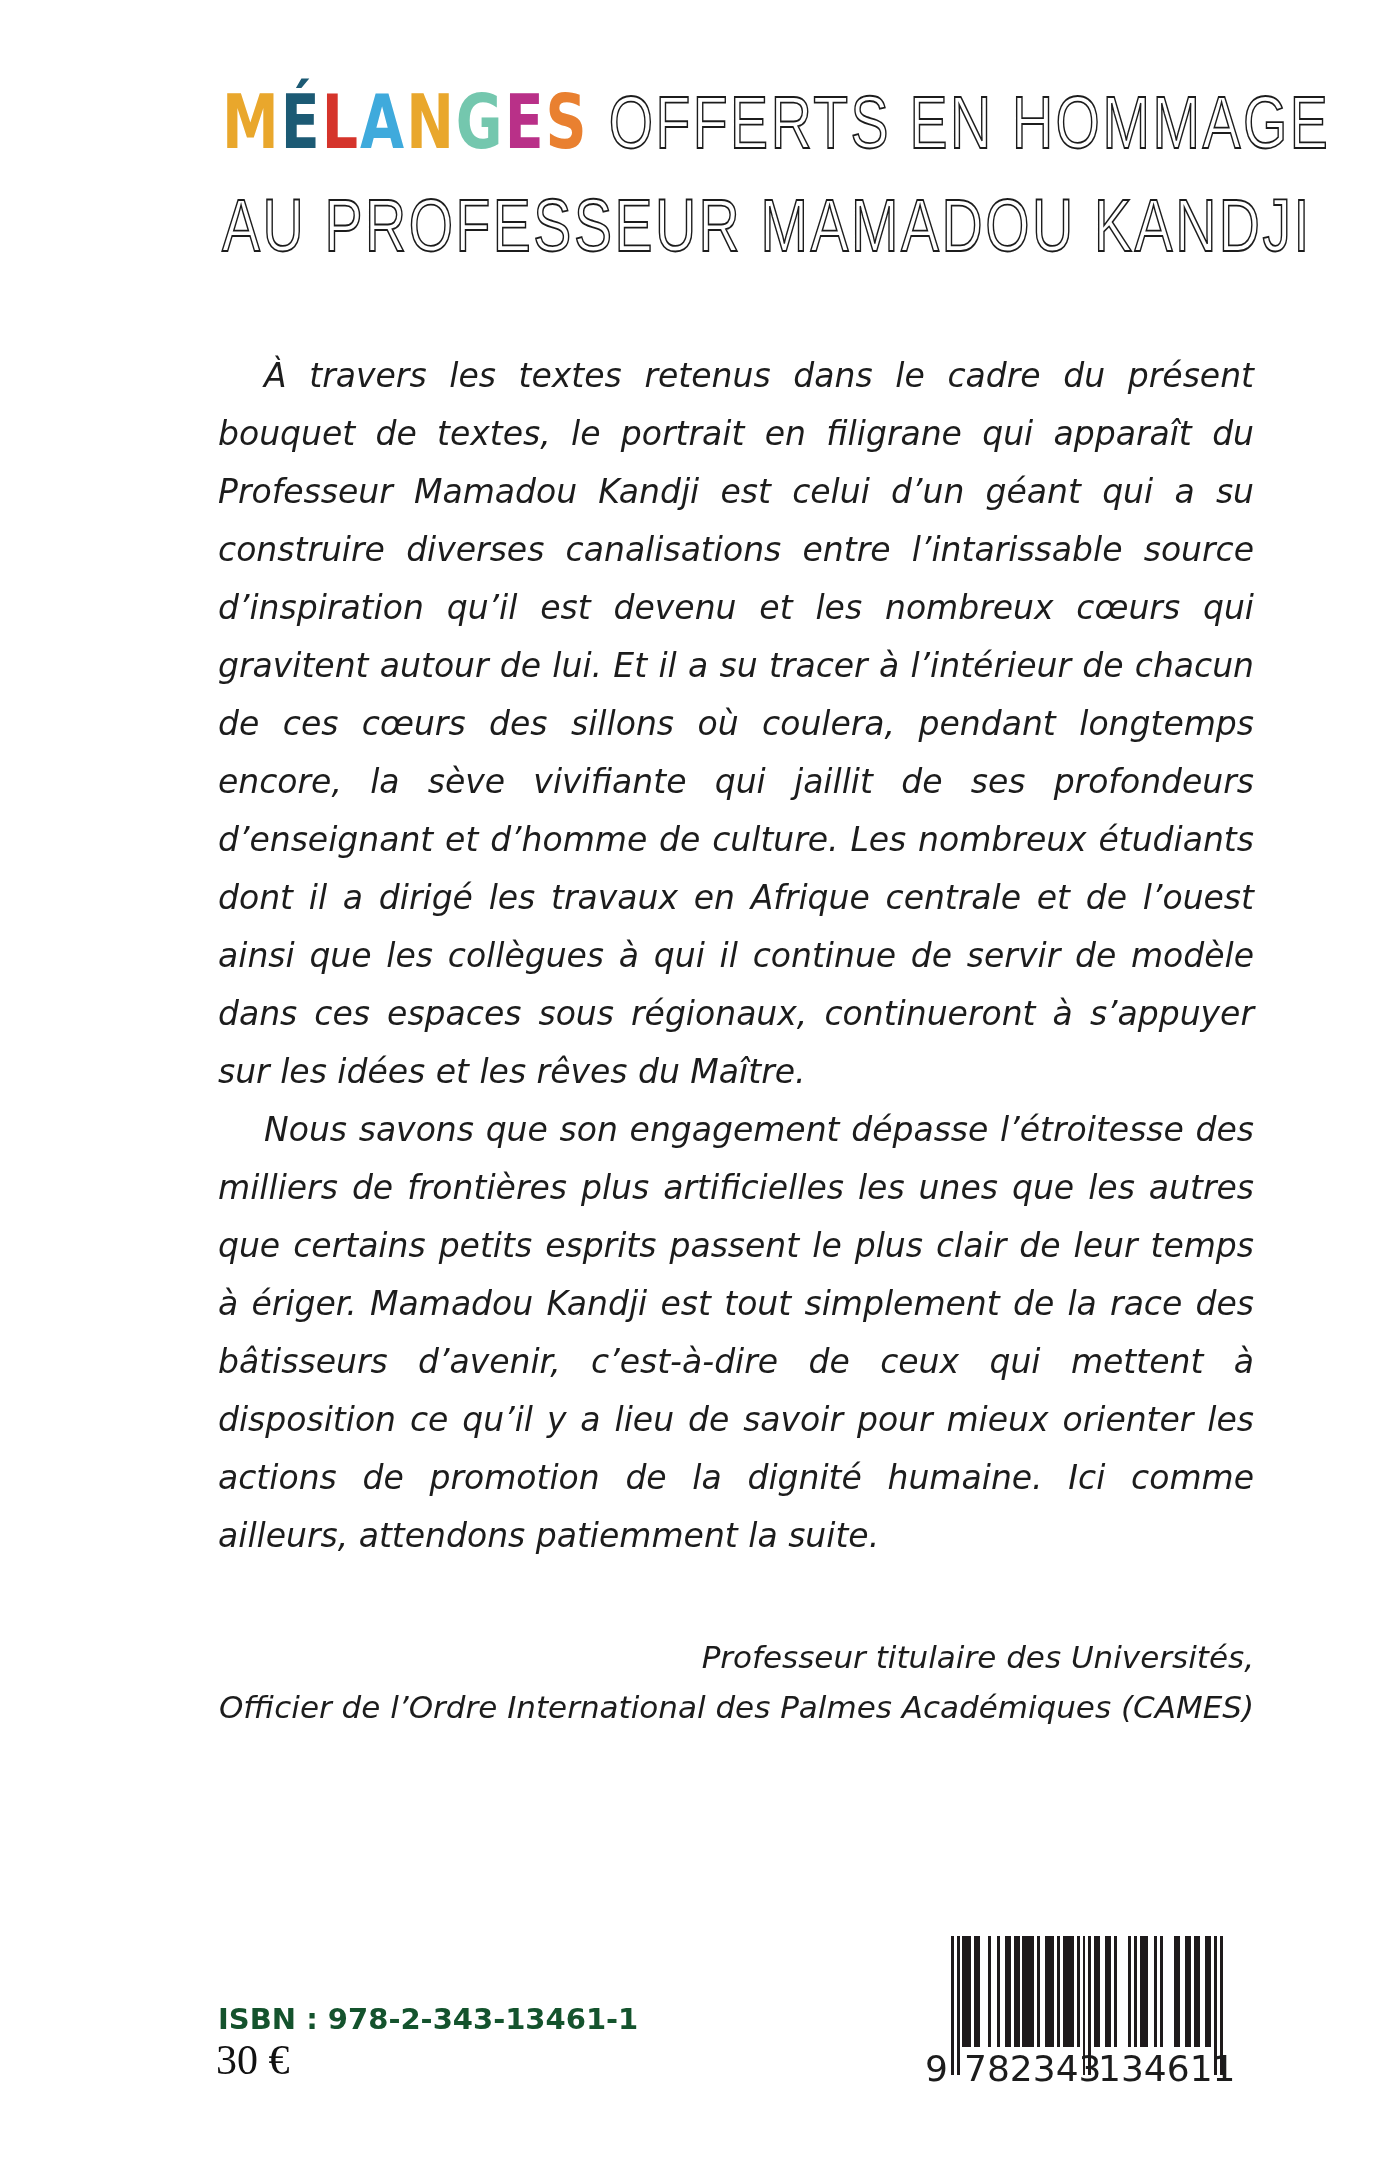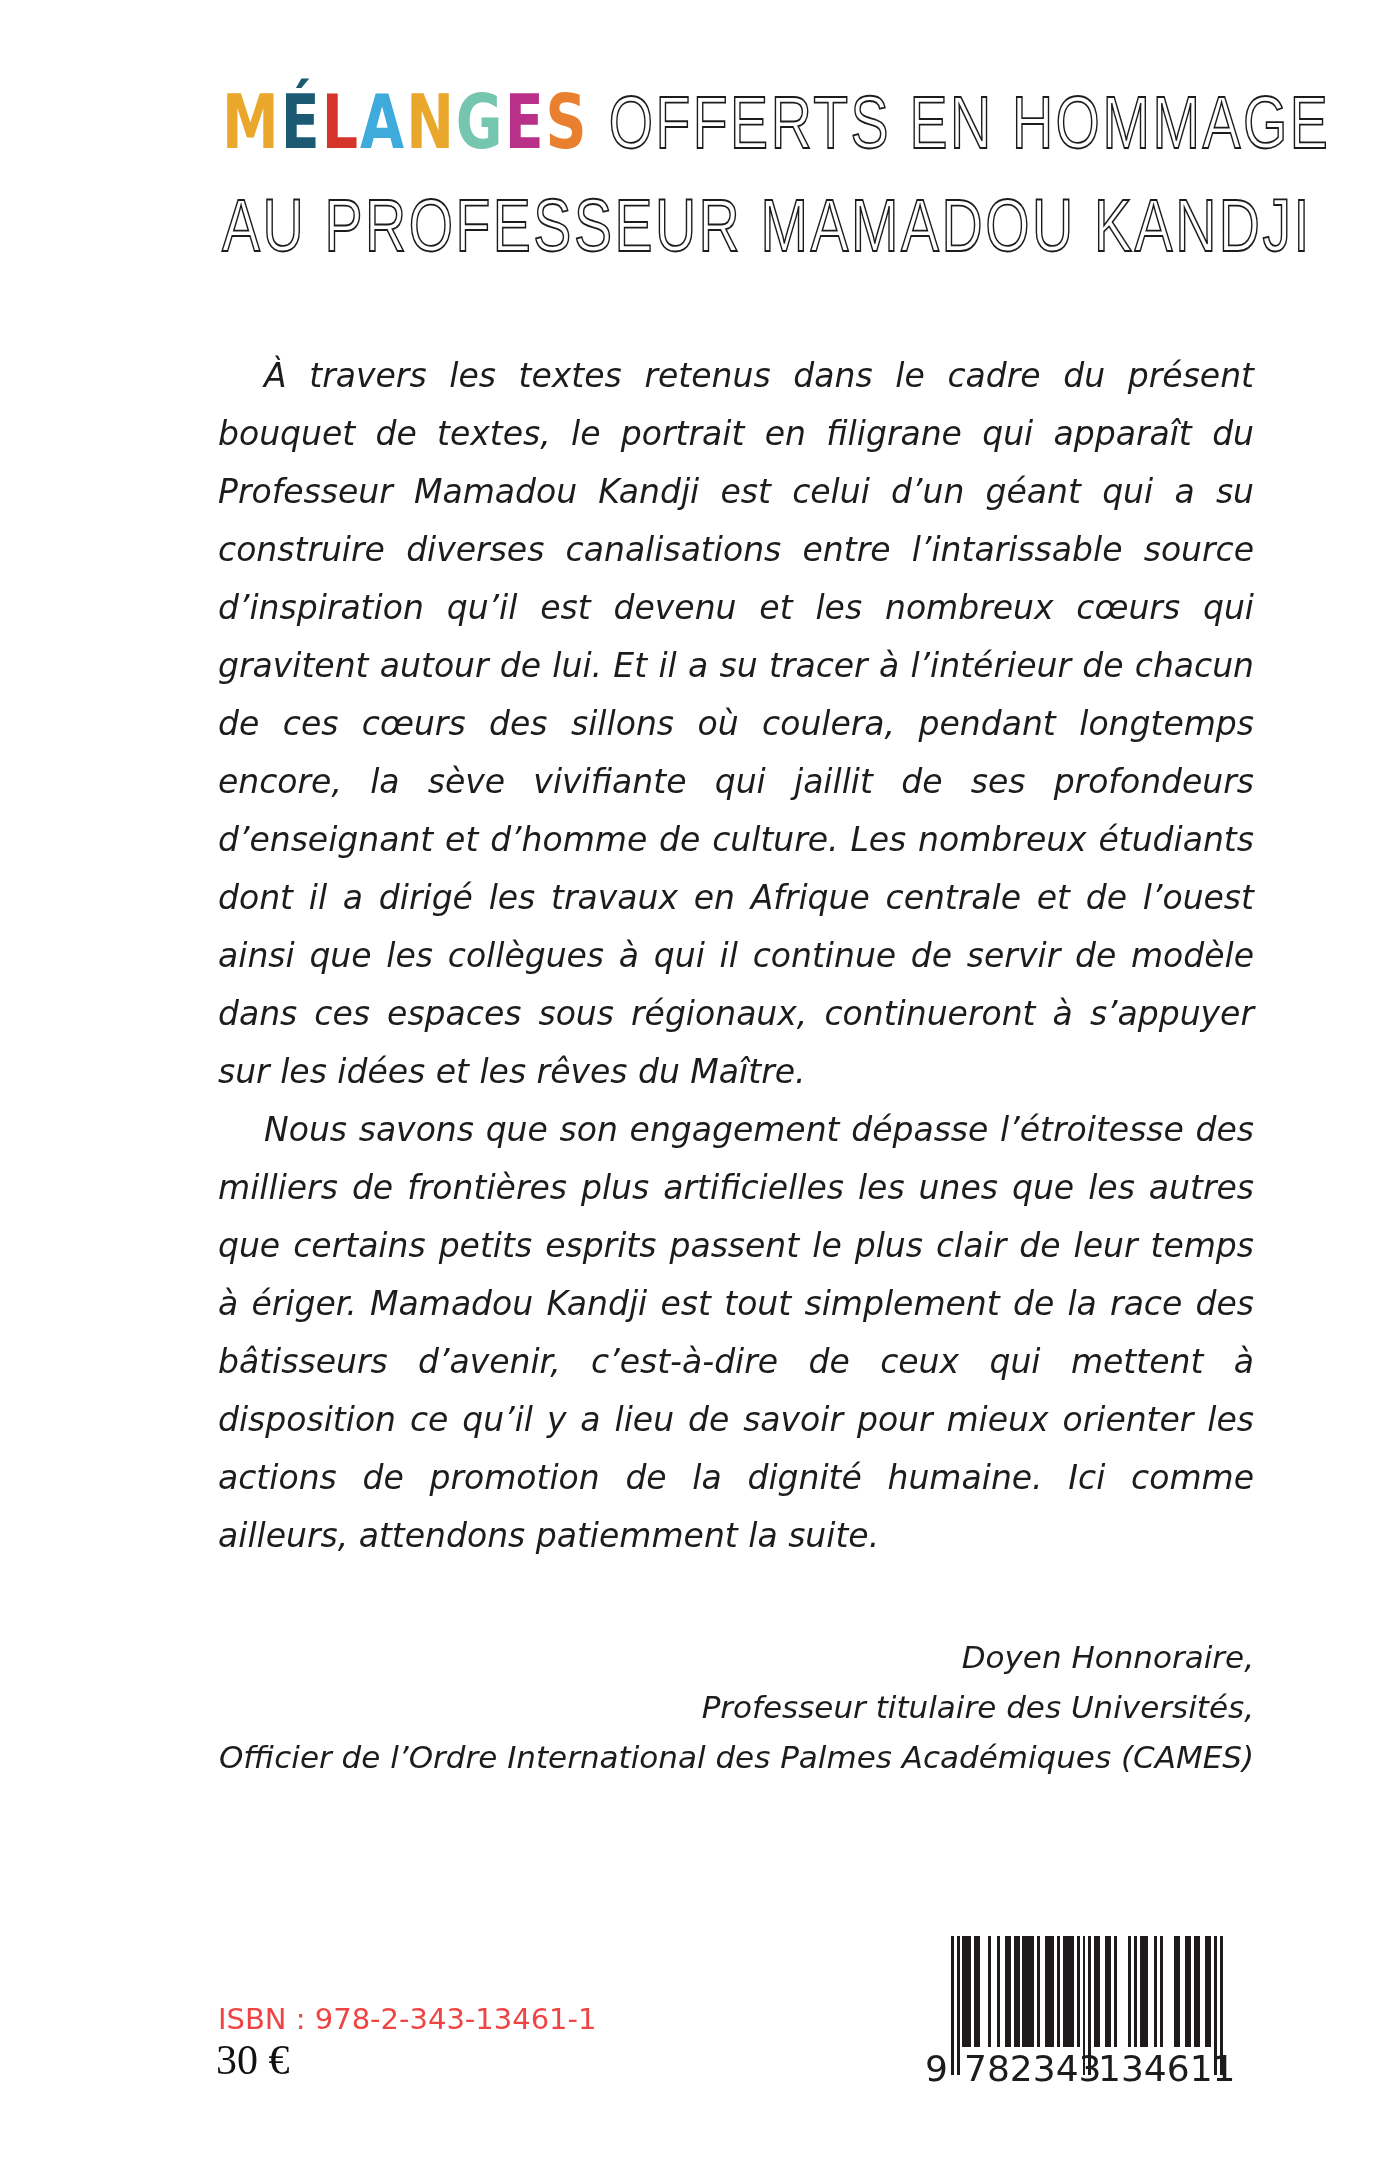--- a/index.html
+++ b/index.html
@@ -66,21 +66,21 @@
     line-height:50px;
     color:#1c1c1c;
   }
 
   
   .cover-credit{
     position:absolute;left:218px;top:1916px;width:600px;
     font-size:24.5px;line-height:33px;color:#1c1c1c;
   }
   .cover-credit .it{font-style:italic;}
-  .isbn{position:absolute;left:218px;top:2002px;font-size:29px;color:#ef4444;}
+  .isbn{position:absolute;left:218px;top:2002px;font-size:29px;color:#14532d;font-weight:bold;}
   .price{
     position:absolute;left:216px;top:2036px;
     font-family:"Liberation Serif","DejaVu Serif",serif;
     font-size:42px;color:#111111;
   }
 
   
   .barcode{position:absolute;left:951px;top:1936px;width:272px;height:150px;}
   .bars{display:flex;align-items:flex-start;height:140px;}
   .bar{flex:0 0 auto;height:111px;}
@@ -108,21 +108,20 @@
     <div class="title-line title-line2 thin-caps">AU PROFESSEUR MAMADOU KANDJI</div>
   </header>
 
   <main class="synopsis">
     <p>À travers les textes retenus dans le cadre du présent bouquet de textes, le portrait en filigrane qui apparaît du Professeur Mamadou Kandji est celui d’un géant qui a su construire diverses canalisations entre l’intarissable source d’inspiration qu’il est devenu et les nombreux cœurs qui gravitent autour de lui. Et il a su tracer à l’intérieur de chacun de ces cœurs des sillons où coulera, pendant longtemps encore, la sève vivifiante qui jaillit de ses profondeurs d’enseignant et d’homme de culture. Les nombreux étudiants dont il a dirigé les travaux en Afrique centrale et de l’ouest ainsi que les collègues à qui il continue de servir de modèle dans ces espaces sous régionaux, continueront à s’appuyer sur les idées et les rêves du Maître.</p>
     <p>Nous savons que son engagement dépasse l’étroitesse des milliers de frontières plus artificielles les unes que les autres que certains petits esprits passent le plus clair de leur temps à ériger. Mamadou Kandji est tout simplement de la race des bâtisseurs d’avenir, c’est-à-dire de ceux qui mettent à disposition ce qu’il y a lieu de savoir pour mieux orienter les actions de promotion de la dignité humaine. Ici comme ailleurs, attendons patiemment la suite.</p>
   </main>
 
 
   <div class="credentials">
-      <div>Doyen Honnoraire,</div>
       <div>Professeur titulaire des Universités,</div>
       <div>Officier de l’Ordre International des Palmes Académiques (CAMES)</div>
     </div>
 
 
   <div class="isbn">ISBN : 978-2-343-13461-1</div>
   <div class="price">30 €</div>
 
   <div class="barcode">
     <div class="bars">

